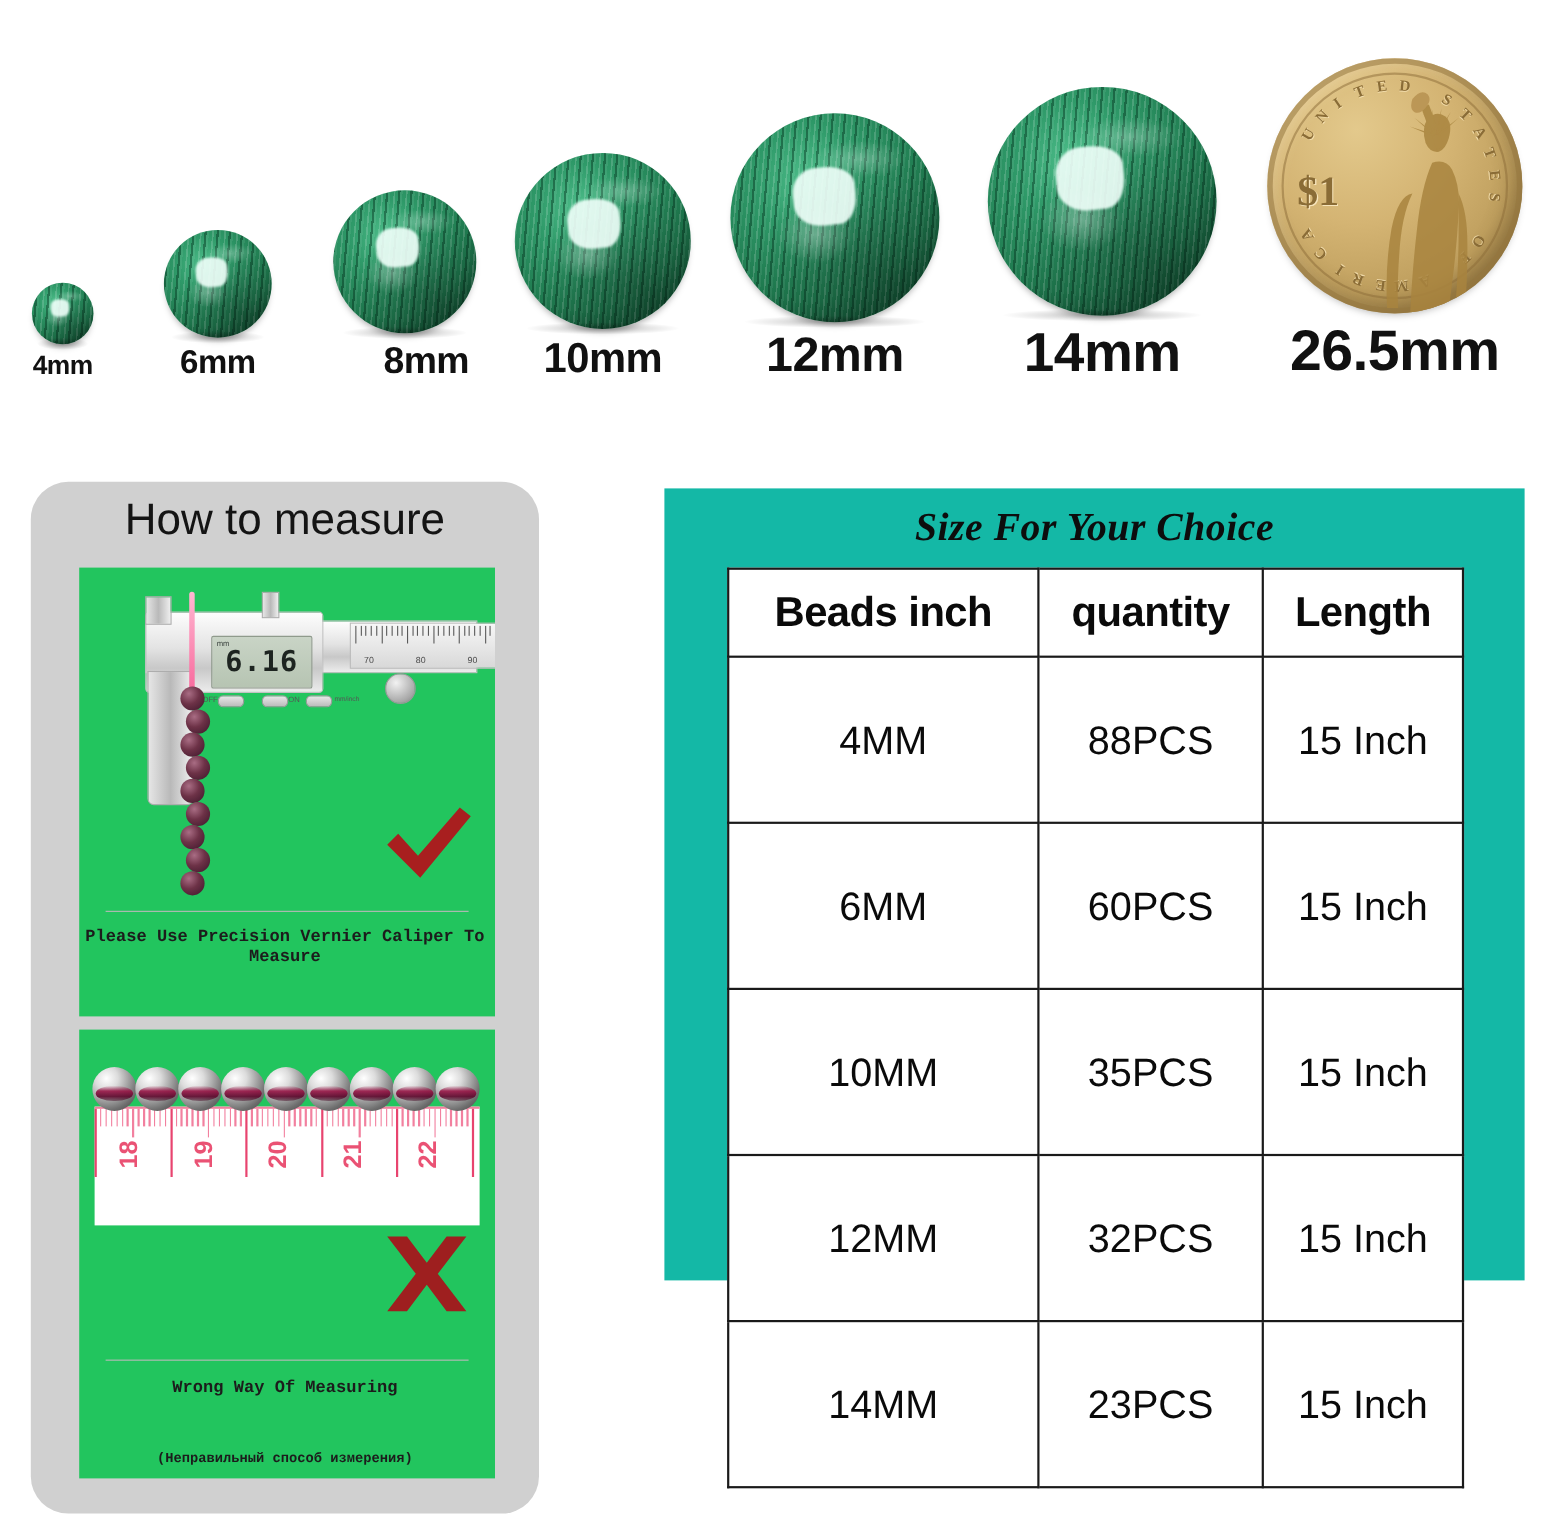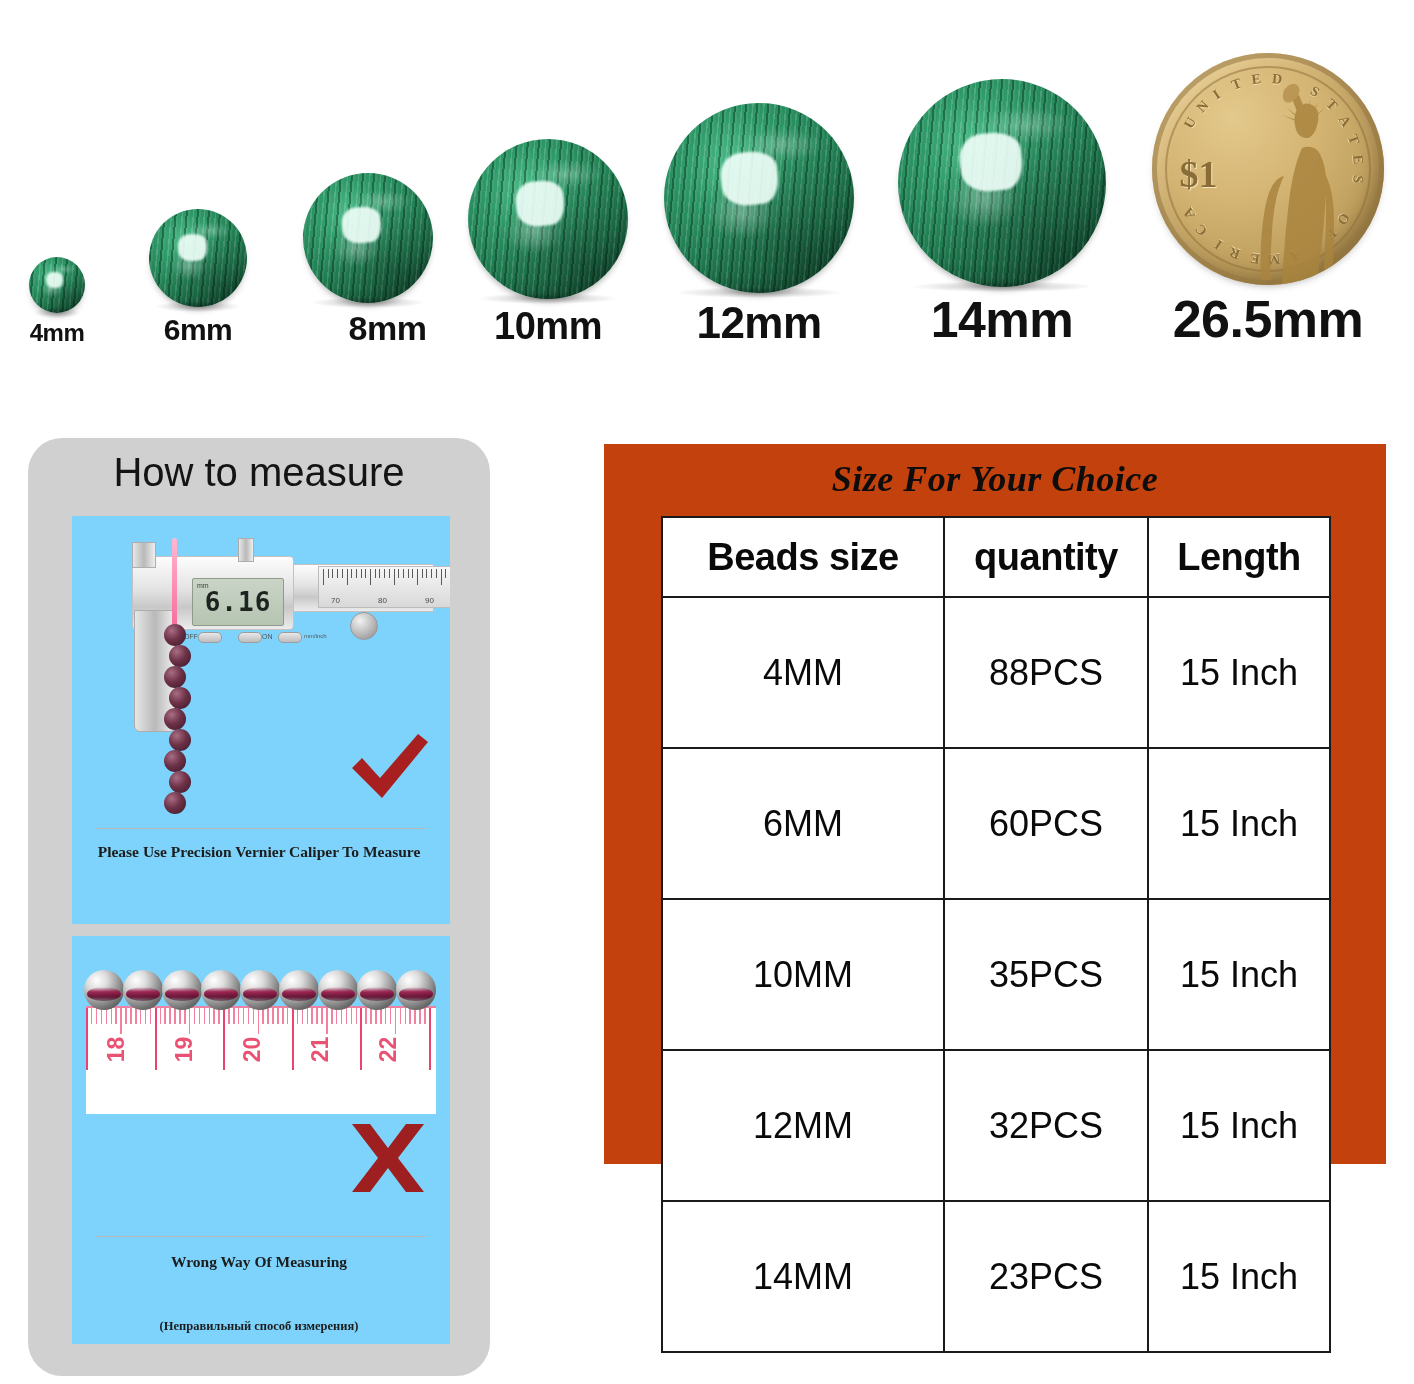--- a/index.html
+++ b/index.html
@@ -64,26 +64,26 @@
         transform:translate(-50%,-50%);}
   .liberty{position:absolute;right:20px;bottom:0;width:120px;height:205px;}
 
   
   
   #howto-panel{position:absolute;left:28px;top:438px;width:462px;height:938px;
                background:#d0d0d0;border-radius:34px;}
   #howto-title{position:absolute;left:0;right:0;top:12px;text-align:center;
                font-size:40px;color:#141414;font-weight:400;line-height:1.1;}
 
-  .photo{position:absolute;background:#7dd3fc;overflow:hidden;}
+  .photo{position:absolute;background:#22c55e;overflow:hidden;}
   #photo-right{left:44px;top:78px;width:378px;height:408px;}
   #photo-wrong{left:44px;top:498px;width:378px;height:408px;}
 
   .photo-cap{position:absolute;left:0;right:4px;text-align:center;
-             font-family:Liberation Serif, serif;color:#1c1c1c;}
+             font-family:Liberation Mono, monospace;color:#1c1c1c;}
   .cap-en{font-size:15.5px;font-weight:700;line-height:1.25;}
   .cap-ru{font-size:12.5px;font-weight:700;line-height:1.3;margin-top:1px;}
 
   .cap-rule{position:absolute;height:1px;background:#b9b9b9;}
 
   
   .caliper-stage{position:absolute;left:0;top:12px;width:378px;height:290px;}
   .cal-body{position:absolute;background:linear-gradient(180deg,#fdfdfd 0%,#e3e3e3 45%,#c8c8c8 70%,#ececec 100%);
             border:1px solid #c2c2c2;}
   .cal-lcd{position:absolute;left:120px;top:50px;width:90px;height:46px;
@@ -125,21 +125,21 @@
   .steel-bead{position:absolute;width:40px;height:40px;border-radius:50%;
         background:
           radial-gradient(circle at 32% 26%, #ffffff 0%, #dcdcdc 26%, #9d9d9d 52%, #6e6e6e 72%, #3c3c3c 100%);}
   .steel-bead::after{content:"";position:absolute;left:8%;top:42%;width:84%;height:36%;
         background:linear-gradient(180deg, rgba(160,20,70,0.0) 0%, rgba(150,16,66,0.88) 35%,
                     rgba(95,8,45,0.9) 70%, rgba(60,5,30,0.4) 100%);
         border-radius:50%;}
 
   
   #size-panel{position:absolute;left:604px;top:444px;width:782px;height:720px;
-              background:#c2410c;}
+              background:#14b8a6;}
   #size-title{position:absolute;left:0;right:0;top:14px;text-align:center;
               font-family:"Liberation Serif",serif;font-style:italic;font-weight:700;
               font-size:36px;color:#0d0d0d;letter-spacing:0.5px;}
   #size-table{position:absolute;left:57px;top:72px;width:668px;
               border-collapse:collapse;background:#ffffff;table-layout:fixed;}
   #size-table th,#size-table td{border:2.5px solid #1a1a1a;background:#fff;
               text-align:center;color:#0a0a0a;}
   #size-table th{height:76px;font-size:38px;font-weight:700;
               letter-spacing:-0.5px;}
   #size-table td{height:147px;font-size:36px;font-weight:400;}
@@ -441,21 +441,21 @@
 <div id="size-panel">
   <div id="size-title">Size For Your Choice</div>
   <table id="size-table">
     <colgroup>
         <col class="c1">
         <col class="c2">
         <col class="c3">
       </colgroup>
     <thead>
         <tr id="thead-row">
-          <th>Beads size</th>
+          <th>Beads inch</th>
           <th>quantity</th>
           <th>Length</th>
         </tr>
       </thead>
     <tbody id="tbody">
         <tr>
           <td>4MM</td>
           <td>88PCS</td>
           <td>15 Inch</td>
         </tr>

